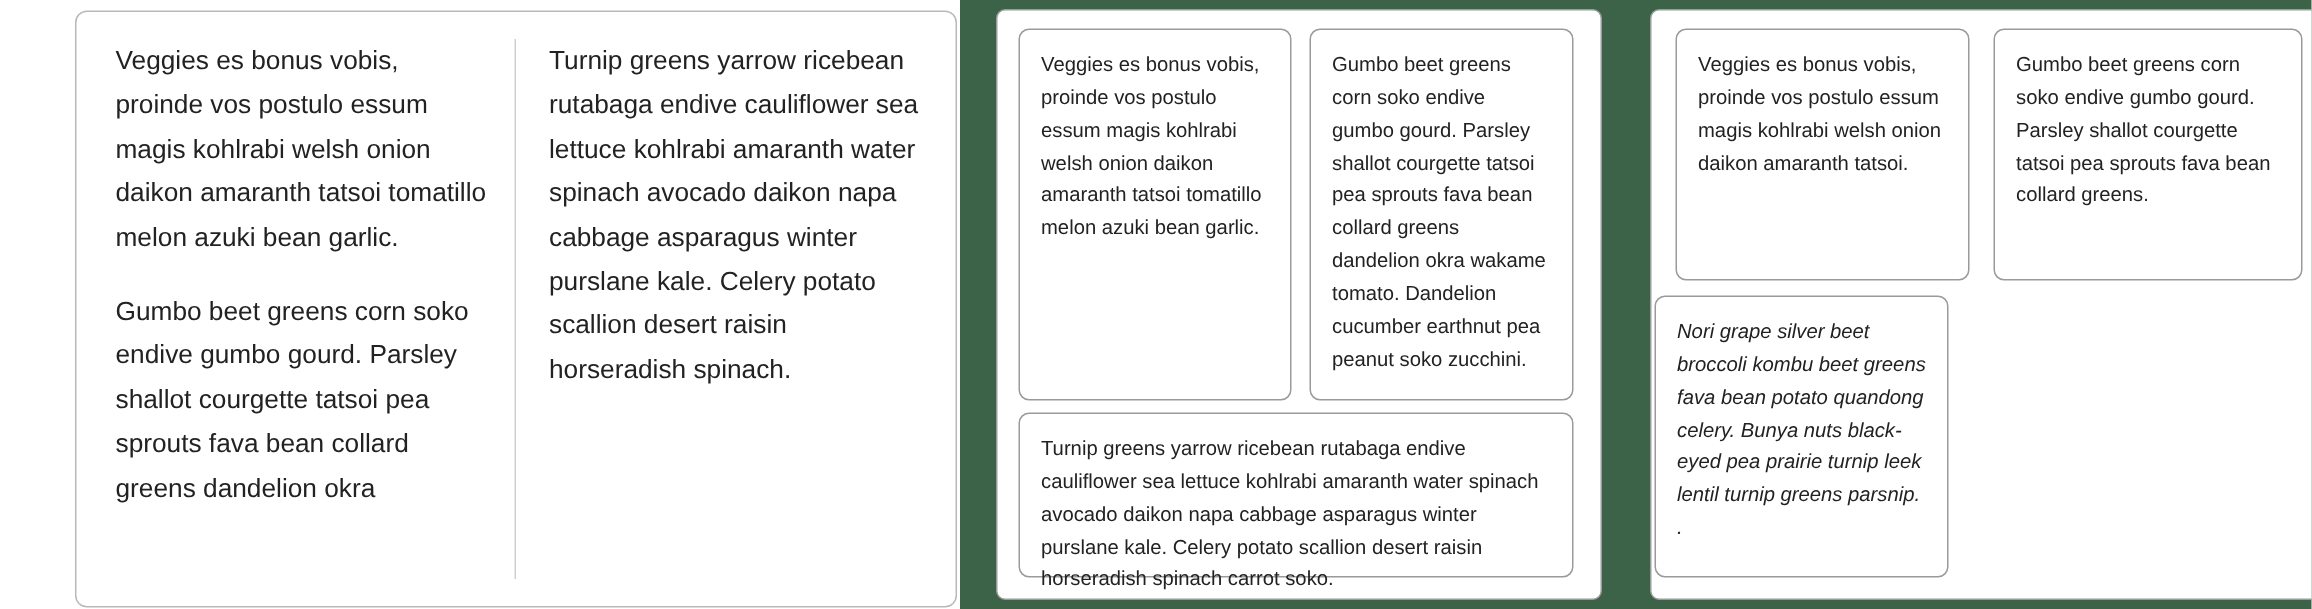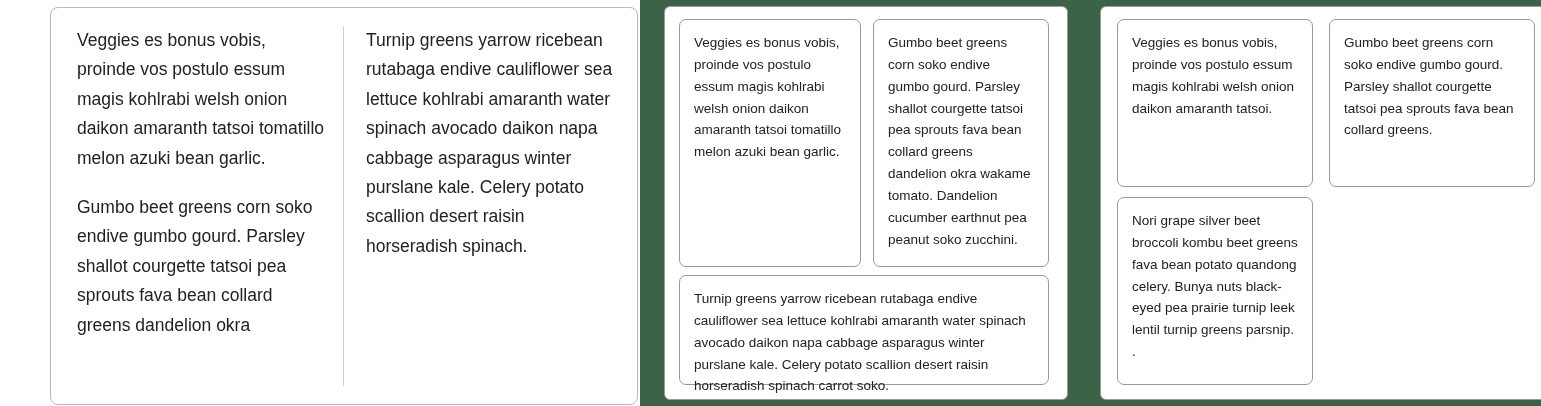--- a/index.html
+++ b/index.html
@@ -119,21 +119,21 @@
   .box p { margin: 0; }
 
   
   .p2-box-a { left: 14px;  top: 12px;  width: 182px; height: 248px; }
   .p2-box-b { left: 208px; top: 12px;  width: 176px; height: 248px; }
   .p2-box-c { left: 14px;  top: 268px; width: 370px; height: 110px; }
 
   
   .p3-box-a { left: 16px;  top: 12px;  width: 196px; height: 168px; }
   .p3-box-b { left: 228px; top: 12px;  width: 206px; height: 168px; }
-  .p3-box-c { left: 16px;  top: 190px; width: 196px; height: 188px; }
+  .p3-box-c { left: 2px;  top: 190px; width: 196px; height: 188px; font-style: italic; }
 </style>
 </head>
 <body>
 
 <div class="stage">
 
   <div class="panel-one">
     <div class="card-outer">
       <div class="col left">
         <p>Veggies es bonus vobis, proinde vos postulo essum magis kohlrabi welsh onion daikon amaranth tatsoi tomatillo melon azuki bean garlic.</p>

